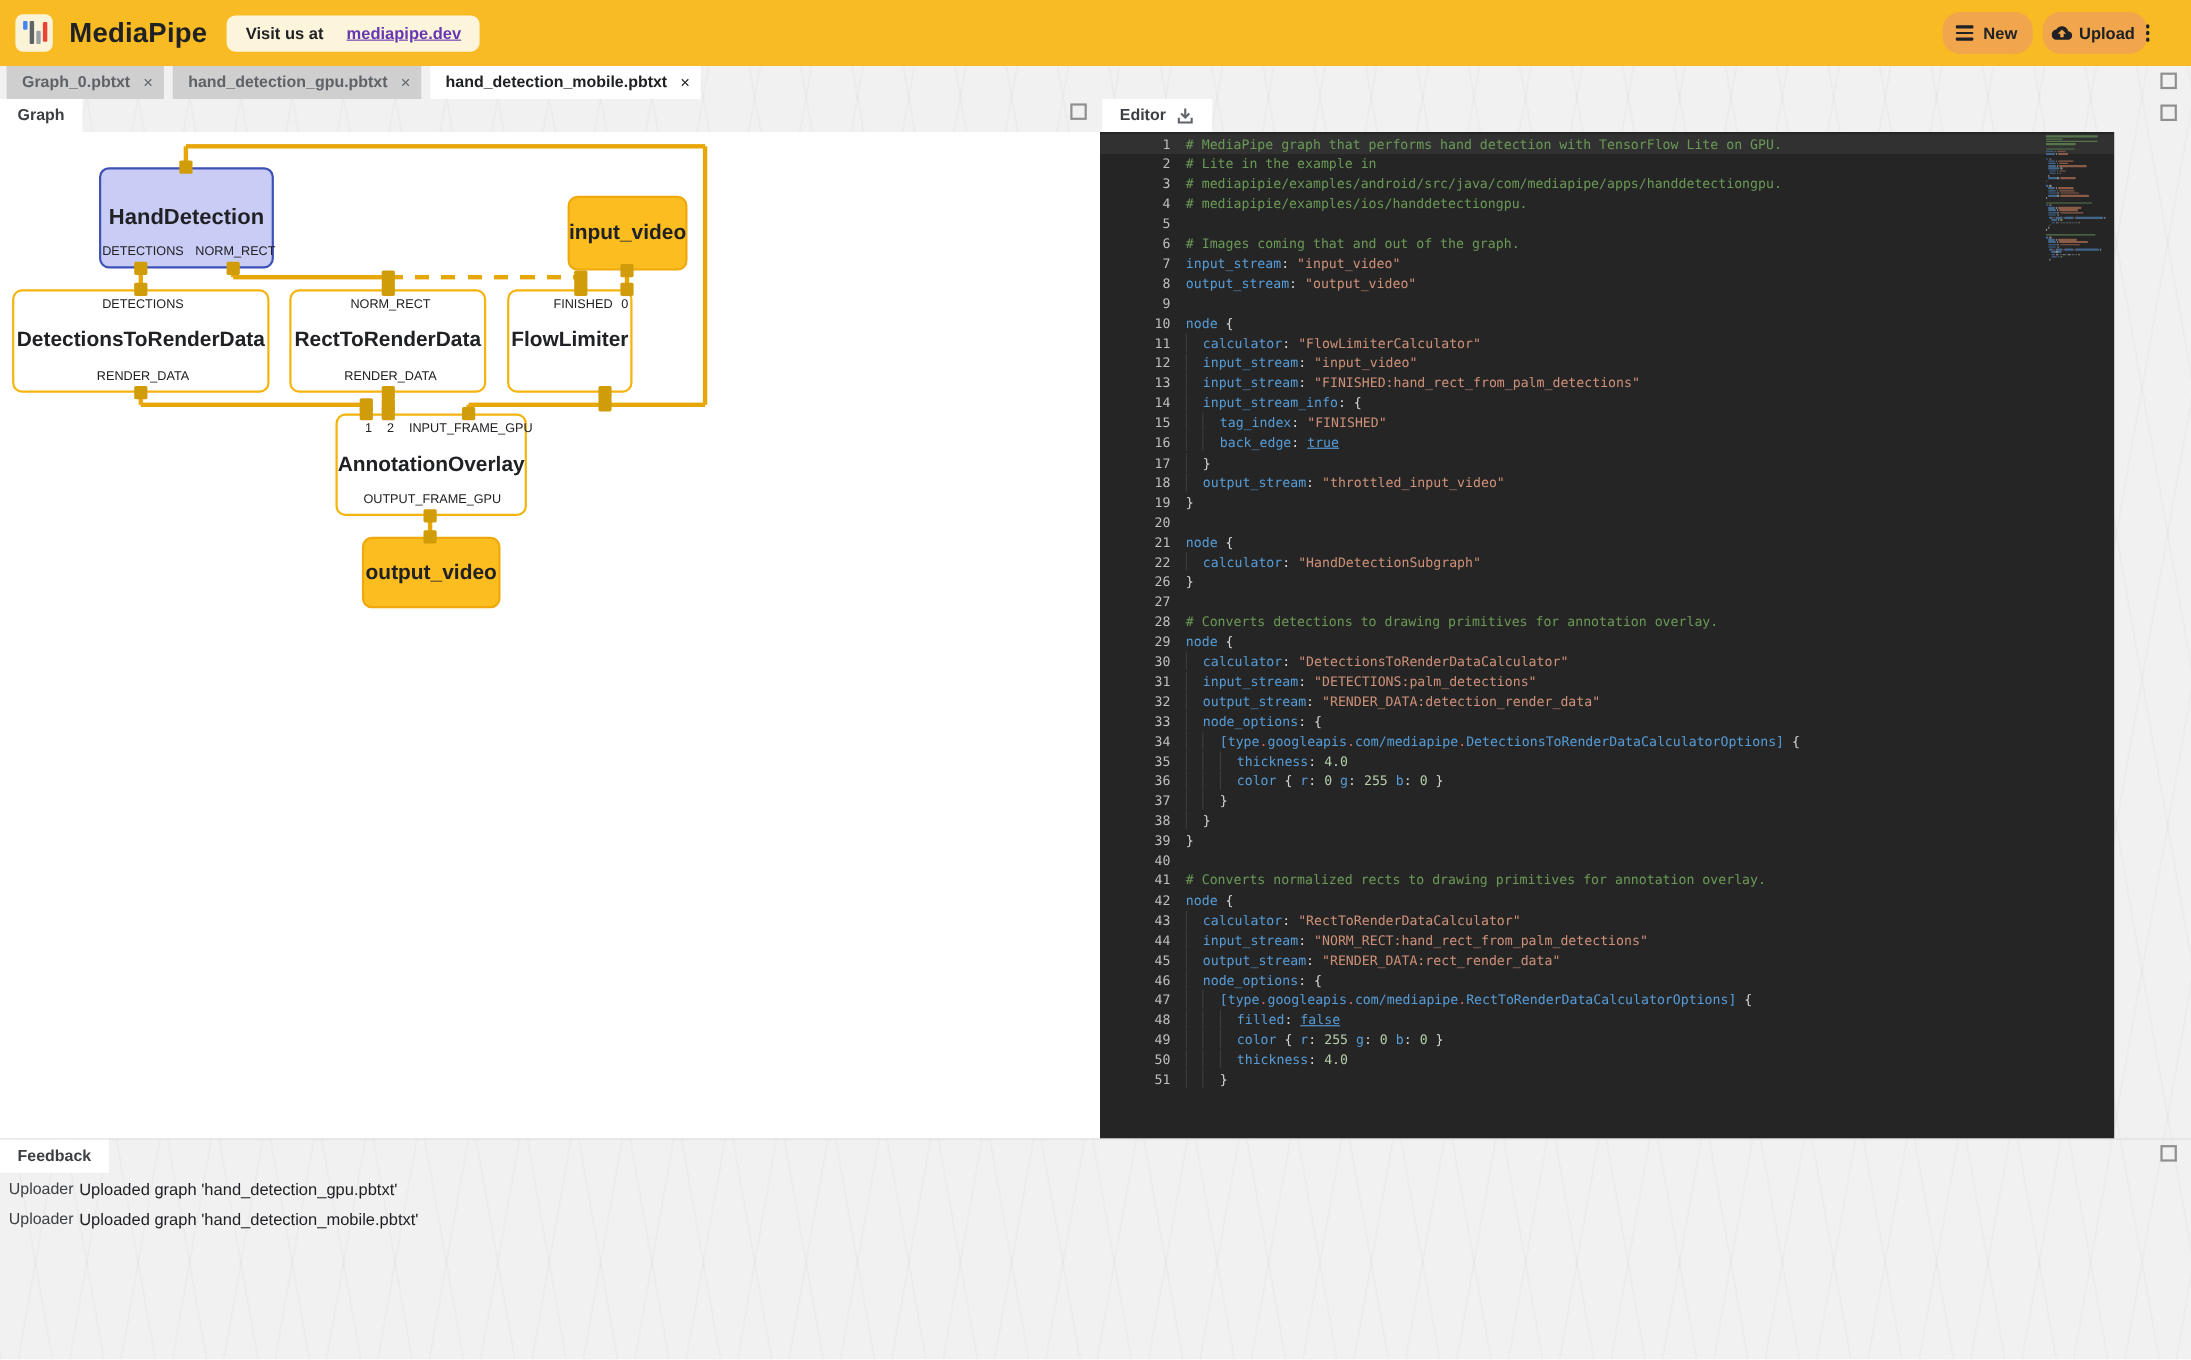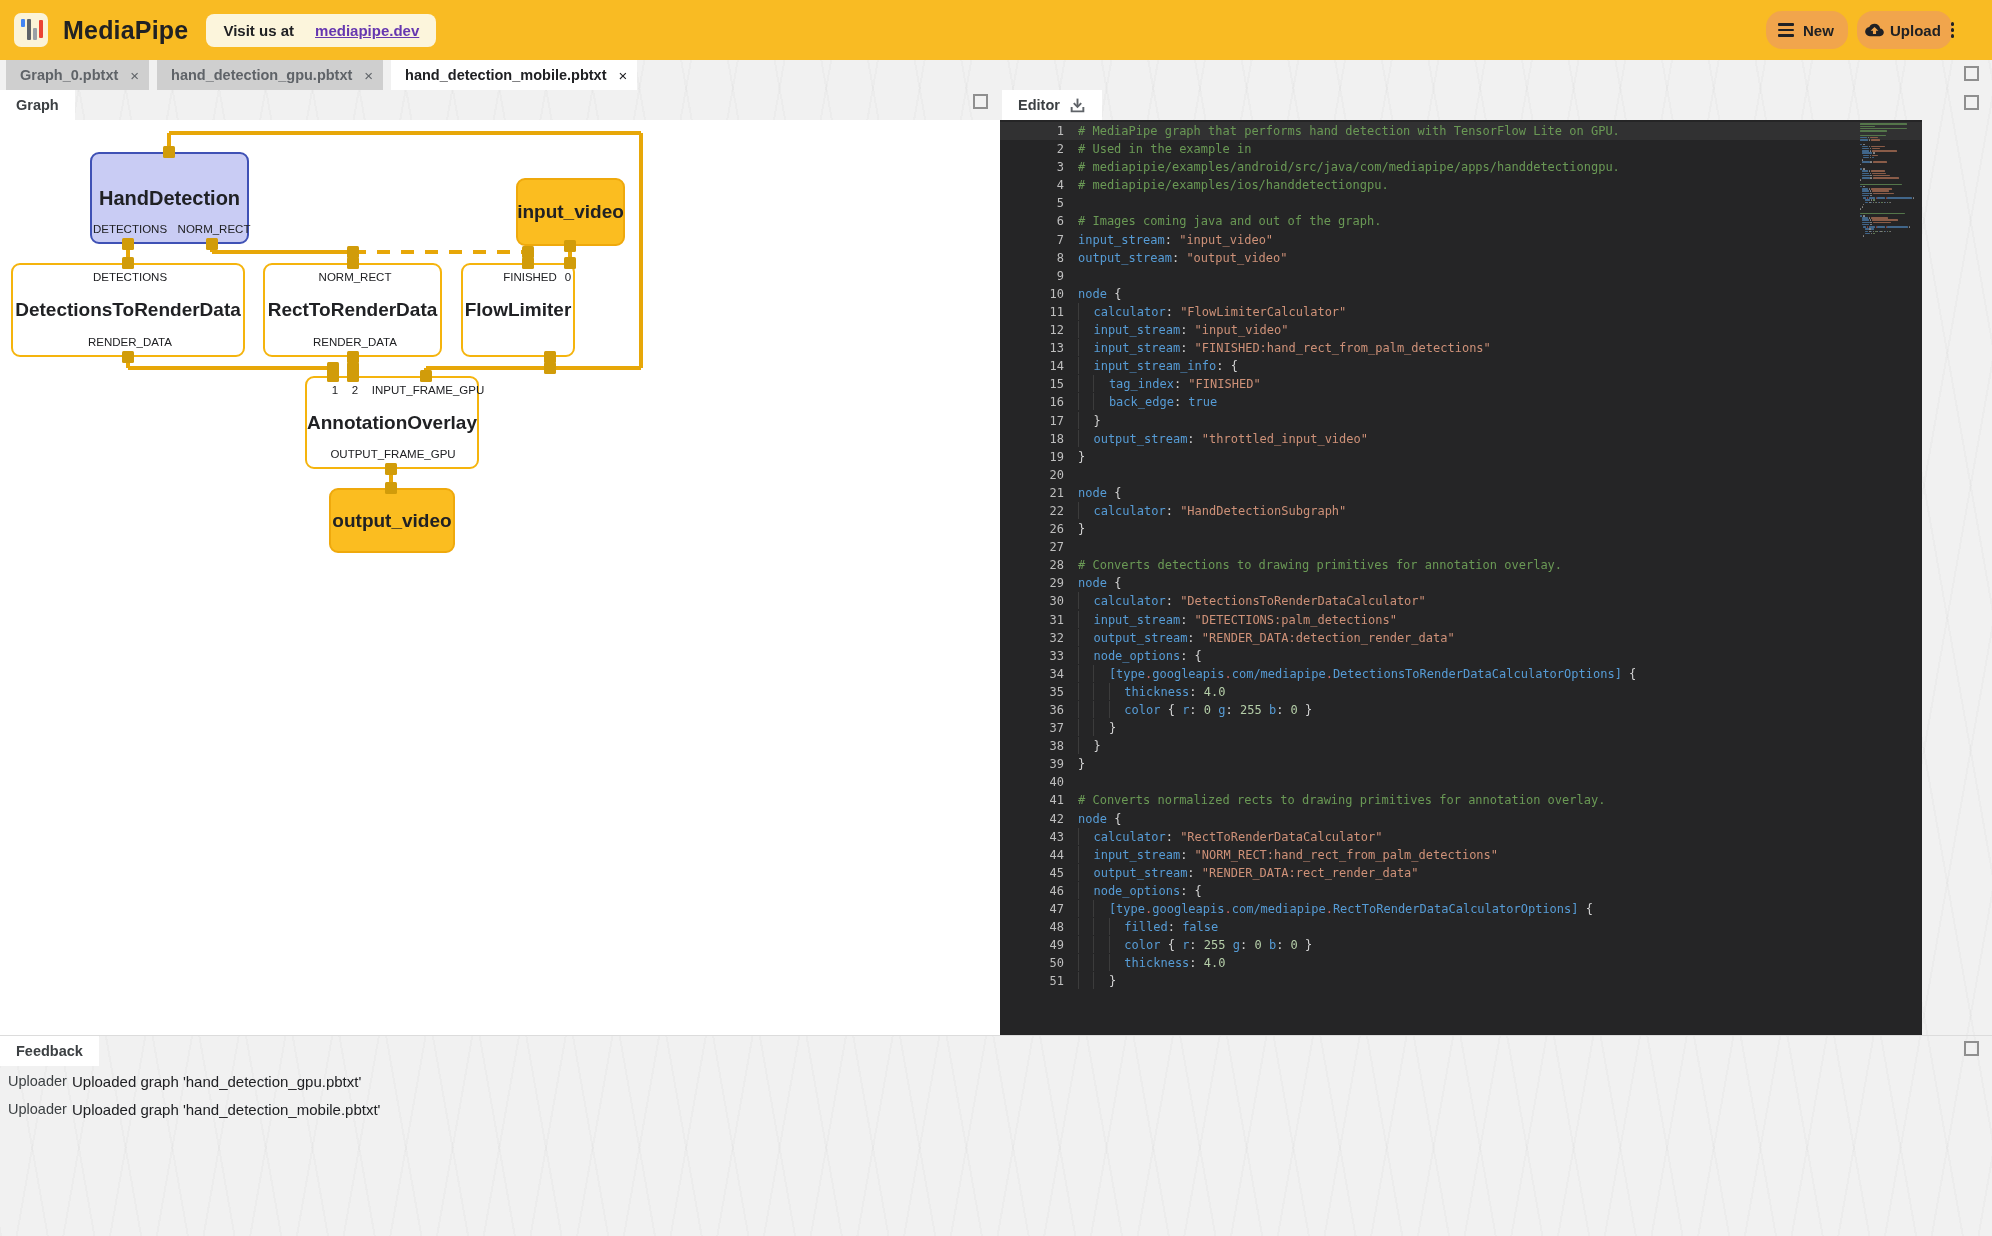--- a/index.html
+++ b/index.html
@@ -49,21 +49,21 @@
   .eseg.dashed{background:repeating-linear-gradient(90deg,#E7A708 0 13px,transparent 13px 24px);}
   .psq{position:absolute;width:12px;height:12px;background:#D19C0A;border-radius:1.5px;}
   
   .codearea{position:absolute;left:1000px;top:120px;width:922px;height:915px;background:#252526;overflow:hidden;}
   .codepad{position:absolute;left:0;top:2px;right:0;}
   .cur-line{position:absolute;left:0;top:2px;width:100%;height:18px;background:rgba(255,255,255,0.06);}
   .cline{display:flex;height:18.1px;line-height:18.1px;
          font-family:"DejaVu Sans Mono",monospace;font-size:12px;white-space:pre;}
   .cline .num{width:64px;text-align:right;padding-right:14px;color:#bfbfbf;flex:none;}
   .tok-p{color:#d4d4d4;} .tok-k{color:#569CD6;} .tok-s{color:#CE9178;}
-  .tok-c{color:#6A9955;} .tok-n{color:#B5CEA8;} .tok-b{color:#569CD6;} .tok-r{color:#D16969;}
+  .tok-c{color:#6A9955;} .tok-n{color:#B5CEA8;} .tok-b{color:#569CD6;text-decoration:underline;} .tok-r{color:#D16969;}
   .ind{display:inline-block;width:2ch;height:17px;border-left:1px solid #3c3c3c;vertical-align:top;}
   .minimap{position:absolute;top:3px;right:4px;width:58px;}
   .mrow{position:relative;height:2.24px;}
   .mseg{position:absolute;top:0.4px;height:1.5px;border-radius:0.5px;}
   .dl-icon{margin-left:9px;}
   
   .feedback{position:absolute;left:0;top:1035px;width:100%;height:201px;border-top:1px solid #dcdcdc;}
   .frow{position:absolute;left:0;width:100%;height:28px;display:flex;align-items:center;}
   .frow .src{width:64px;margin-left:8px;font-size:14.5px;color:#3c4043;flex:none;}
   .frow .msg{font-size:15px;color:#202124;}
@@ -212,25 +212,25 @@
         <path d="M8 1.5 V9"></path>
           <path d="M4.5 5.8 L8 9.3 L11.5 5.8"></path>
           <path d="M2.5 9.5 V13.5 H13.5 V9.5"></path>
       </g>
     </svg>
   </div>
   <div class="codearea">
     <div class="cur-line"></div>
     <div class="codepad" id="code">
         <div class="cline"><span class="num">1</span><span class="txt"><span class="tok-c"># MediaPipe graph that performs hand detection with TensorFlow Lite on GPU.</span></span></div>
-        <div class="cline"><span class="num">2</span><span class="txt"><span class="tok-c"># Used in the example in</span></span></div>
+        <div class="cline"><span class="num">2</span><span class="txt"><span class="tok-c"># Lite in the example in</span></span></div>
         <div class="cline"><span class="num">3</span><span class="txt"><span class="tok-c"># mediapipie/examples/android/src/java/com/mediapipe/apps/handdetectiongpu.</span></span></div>
         <div class="cline"><span class="num">4</span><span class="txt"><span class="tok-c"># mediapipie/examples/ios/handdetectiongpu.</span></span></div>
         <div class="cline"><span class="num">5</span><span class="txt"></span></div>
-        <div class="cline"><span class="num">6</span><span class="txt"><span class="tok-c"># Images coming java and out of the graph.</span></span></div>
+        <div class="cline"><span class="num">6</span><span class="txt"><span class="tok-c"># Images coming that and out of the graph.</span></span></div>
         <div class="cline"><span class="num">7</span><span class="txt"><span class="tok-k">input_stream</span><span class="tok-p">: </span><span class="tok-s">"input_video"</span></span></div>
         <div class="cline"><span class="num">8</span><span class="txt"><span class="tok-k">output_stream</span><span class="tok-p">: </span><span class="tok-s">"output_video"</span></span></div>
         <div class="cline"><span class="num">9</span><span class="txt"></span></div>
         <div class="cline"><span class="num">10</span><span class="txt"><span class="tok-k">node</span><span class="tok-p"> {</span></span></div>
         <div class="cline"><span class="num">11</span><span class="txt"><span class="ind"></span><span class="tok-k">calculator</span><span class="tok-p">: </span><span class="tok-s">"FlowLimiterCalculator"</span></span></div>
         <div class="cline"><span class="num">12</span><span class="txt"><span class="ind"></span><span class="tok-k">input_stream</span><span class="tok-p">: </span><span class="tok-s">"input_video"</span></span></div>
         <div class="cline"><span class="num">13</span><span class="txt"><span class="ind"></span><span class="tok-k">input_stream</span><span class="tok-p">: </span><span class="tok-s">"FINISHED:hand_rect_from_palm_detections"</span></span></div>
         <div class="cline"><span class="num">14</span><span class="txt"><span class="ind"></span><span class="tok-k">input_stream_info</span><span class="tok-p">: {</span></span></div>
         <div class="cline"><span class="num">15</span><span class="txt"><span class="ind"></span><span class="ind"></span><span class="tok-k">tag_index</span><span class="tok-p">: </span><span class="tok-s">"FINISHED"</span></span></div>
         <div class="cline"><span class="num">16</span><span class="txt"><span class="ind"></span><span class="ind"></span><span class="tok-k">back_edge</span><span class="tok-p">: </span><span class="tok-b">true</span></span></div>

